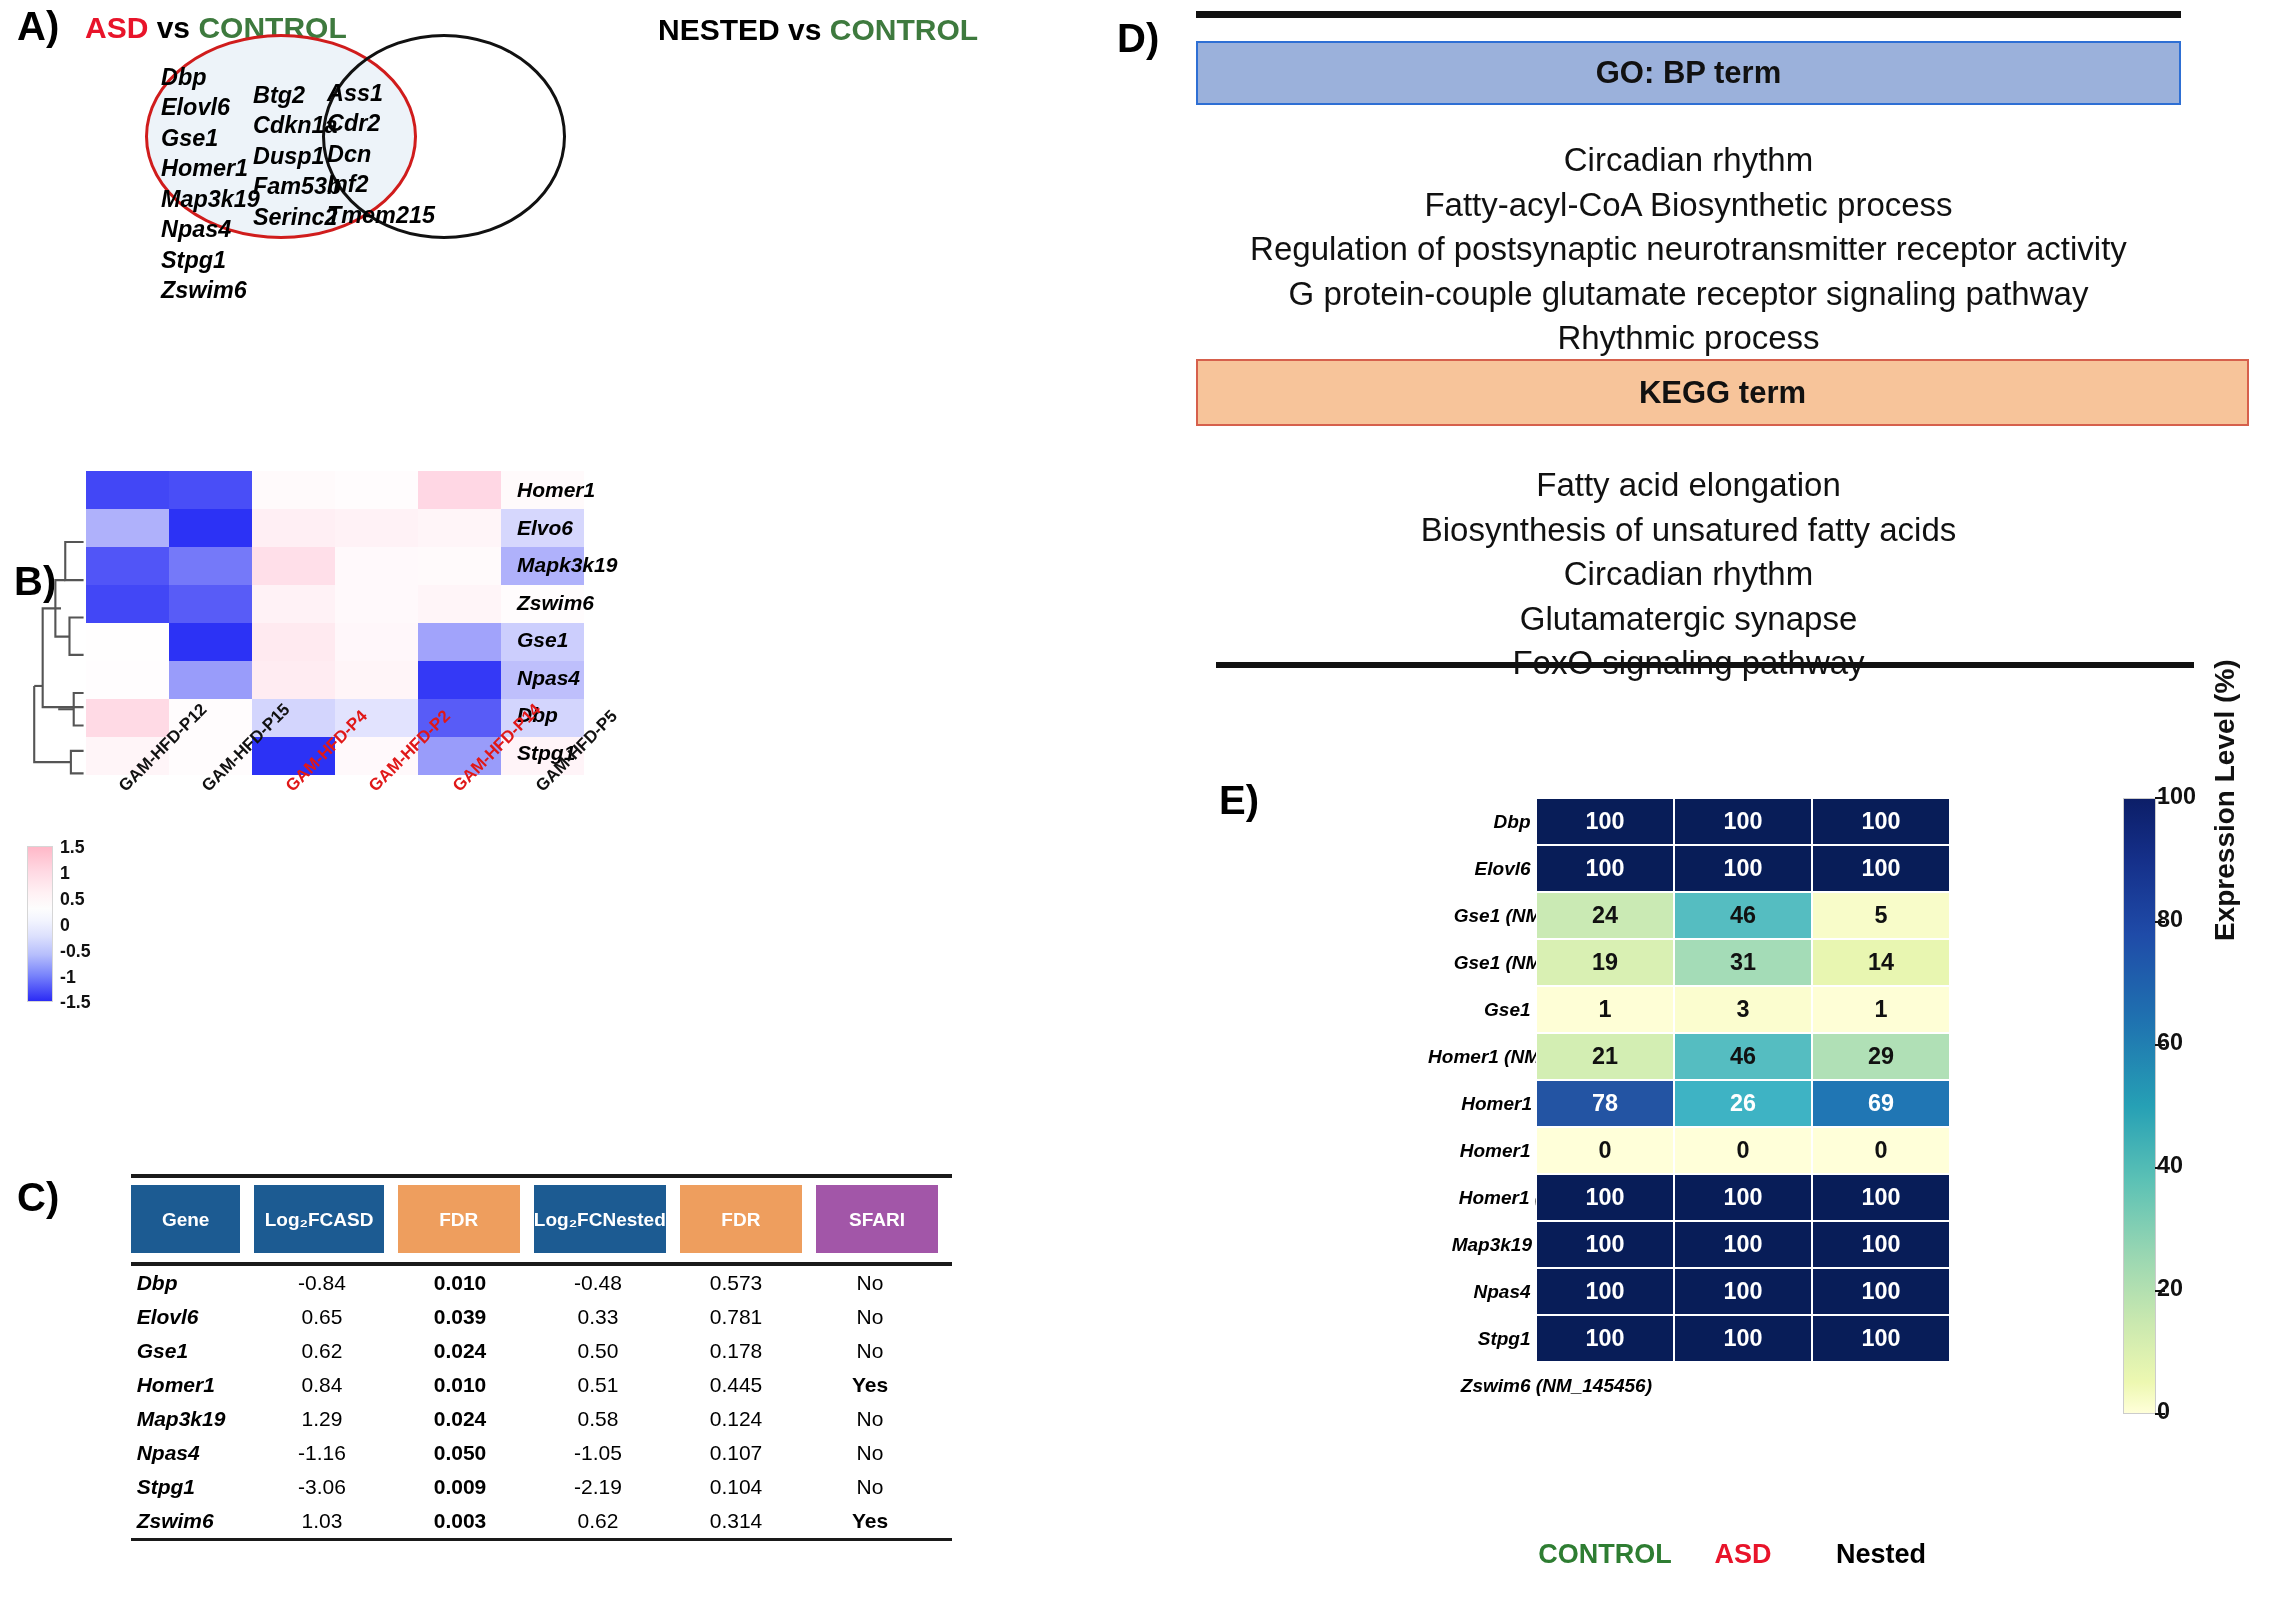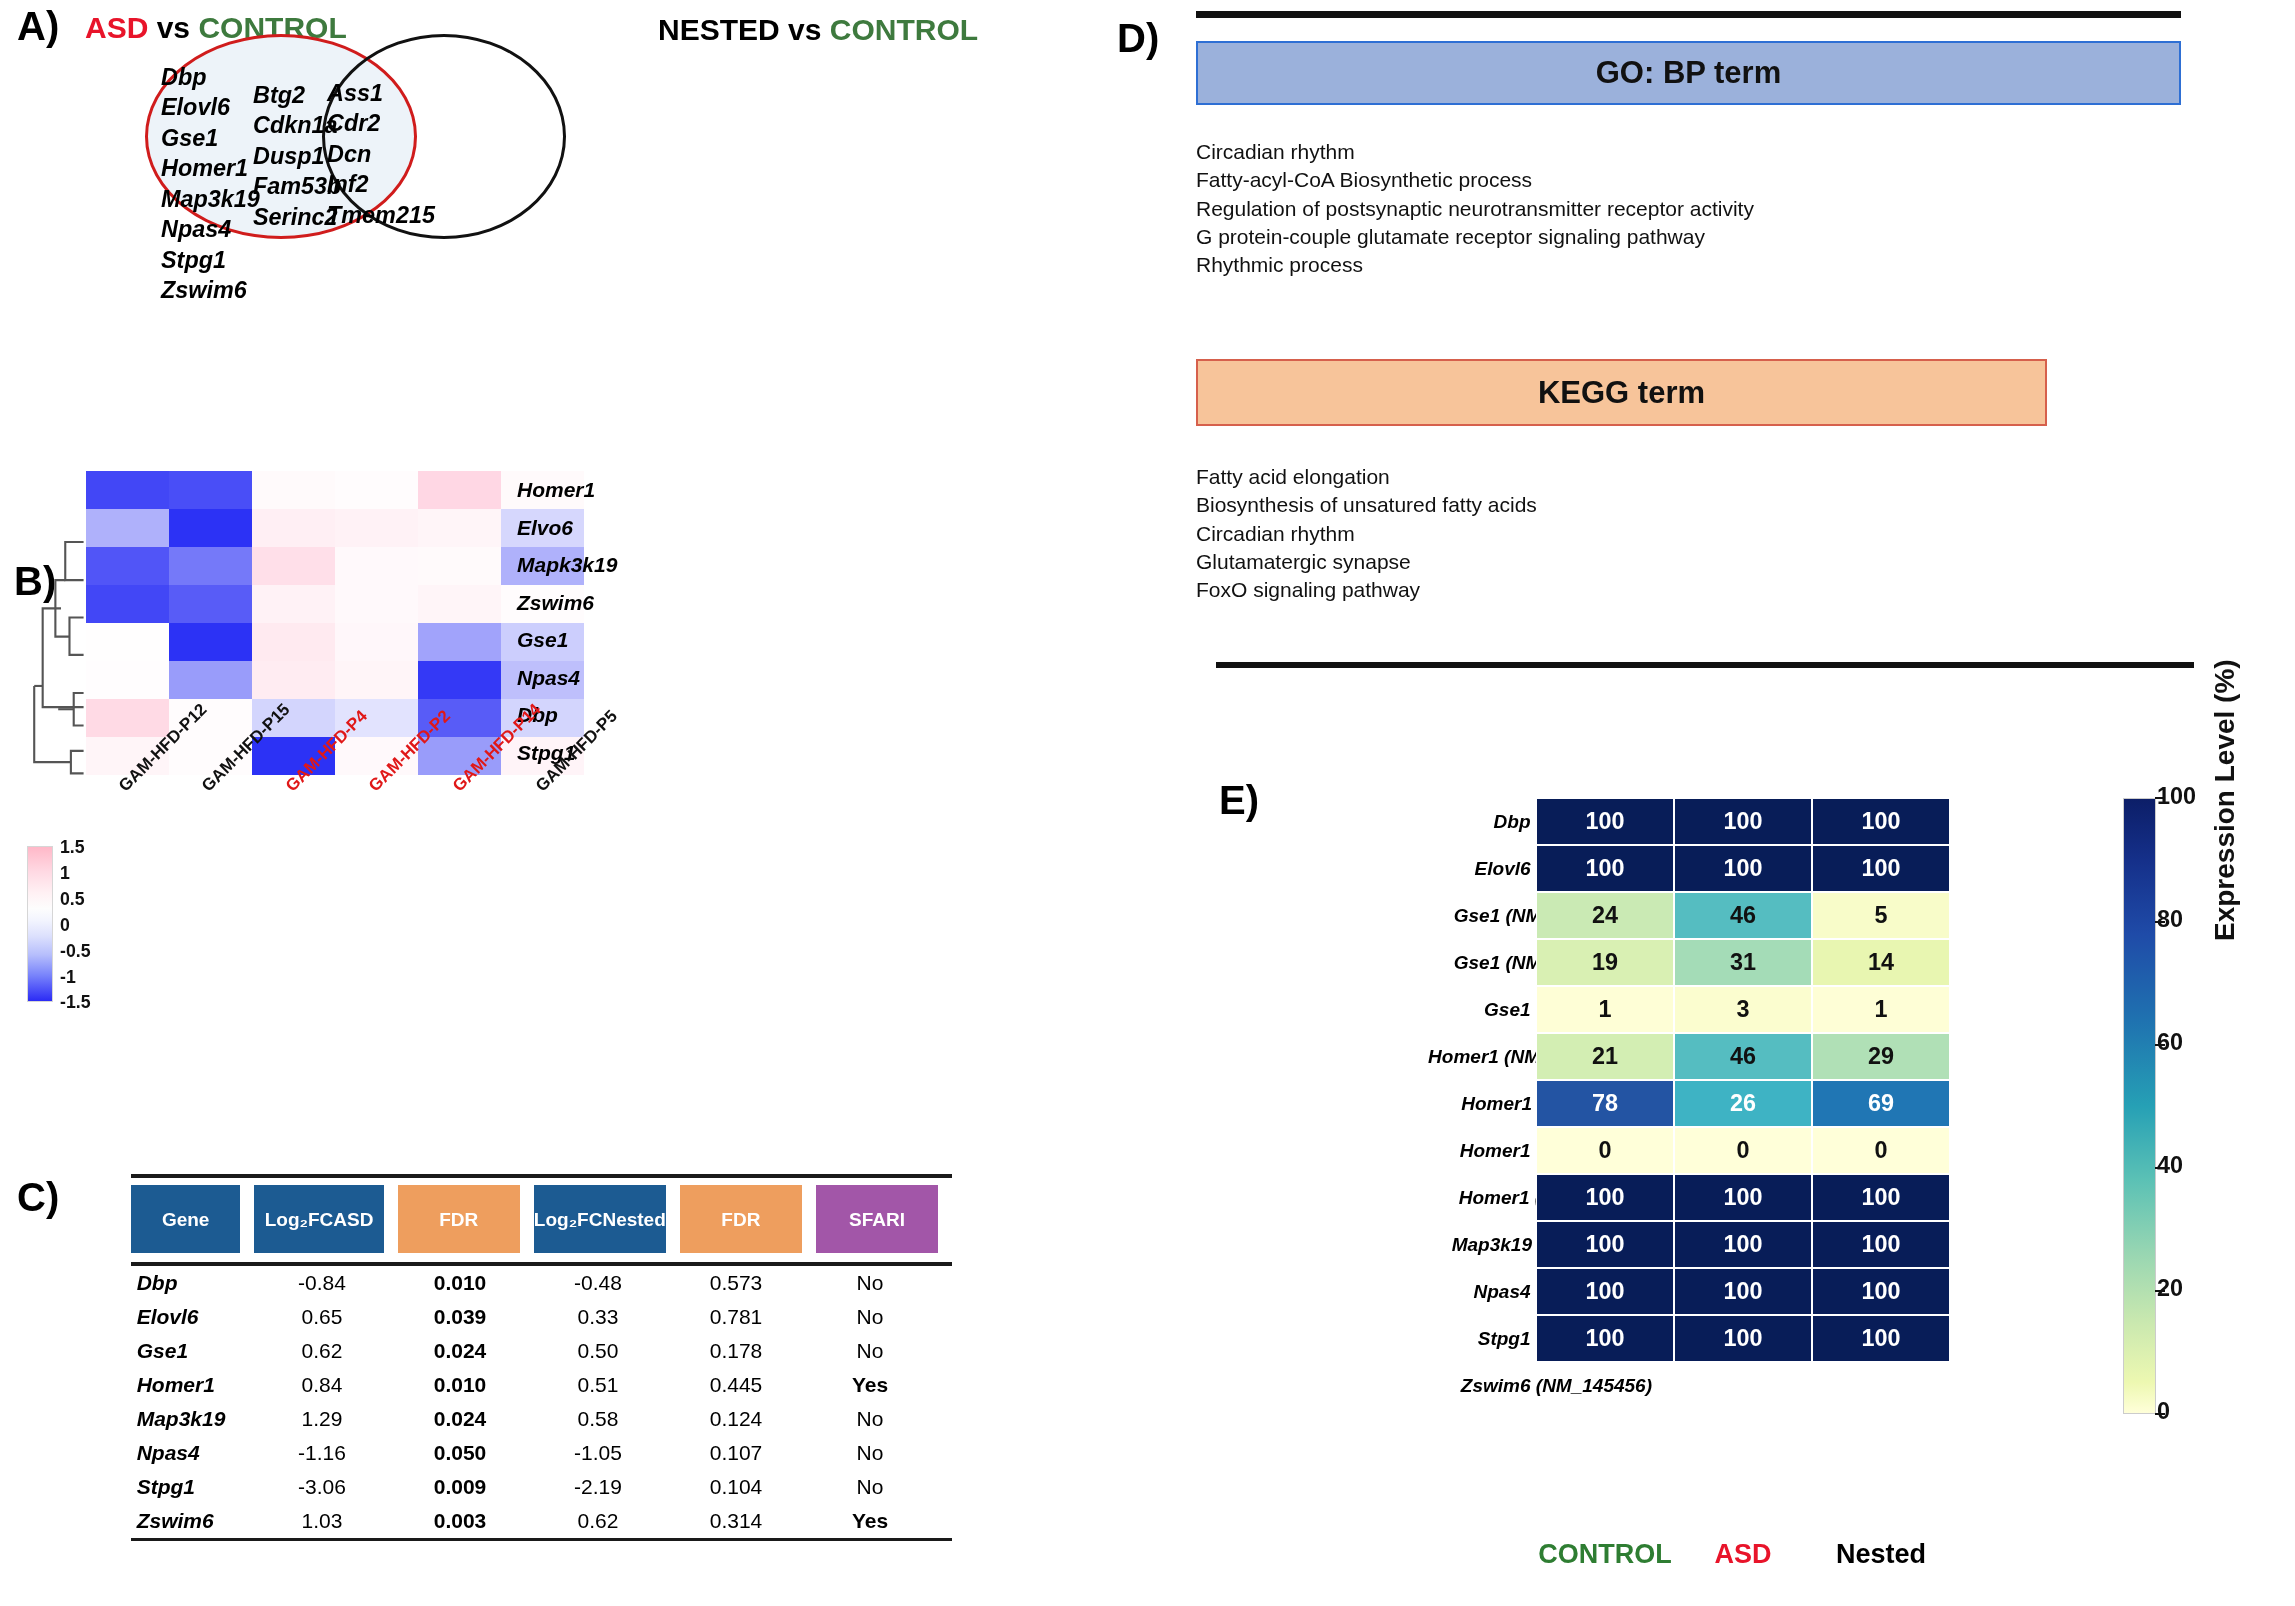--- a/index.html
+++ b/index.html
@@ -94,24 +94,24 @@
   #d-rule-bot { position:absolute; left:1216px; top:662px; width:978px; height:6.4px; background:#111; }
   .d-banner {
     position:absolute; display:flex; align-items:center; justify-content:center;
     font-weight:bold; font-size:31px; color:#111;
   }
   #d-banner-go {
     left:1196px; top:41px; width:985px; height:64px;
     background:#9BB1DB; border:2.1px solid #2E6FD4;
   }
   #d-banner-kegg {
-    left:1196px; top:359px; width:851px; height:67px;
+    left:1196px; top:359px; width:1053px; height:67px;
     background:#F7C49A; border:2.1px solid #D6604C;
   }
-  .d-list { position:absolute; width:985px; font-size:21px; color:#111; line-height:1.35; }
+  .d-list { position:absolute; width:985px; text-align:center; font-size:33px; color:#111; line-height:1.35; }
   #d-list-go { left:1196px; top:138px; }
   #d-list-kegg { left:1196px; top:463px; }
   #e-letter { left:1219px; top:778px; }
   #e-rowlabels { position:absolute; left:1252px; top:798px; width:410px; text-align:right; }
   .e-rowlabel {
     height:47px; display:flex; align-items:center; justify-content:flex-end;
     font-style:italic; font-weight:bold; font-size:19px; color:#000; white-space:nowrap;
     padding-right:10px;
   }
   #e-grid { position:absolute; left:1536px; top:798px; }

